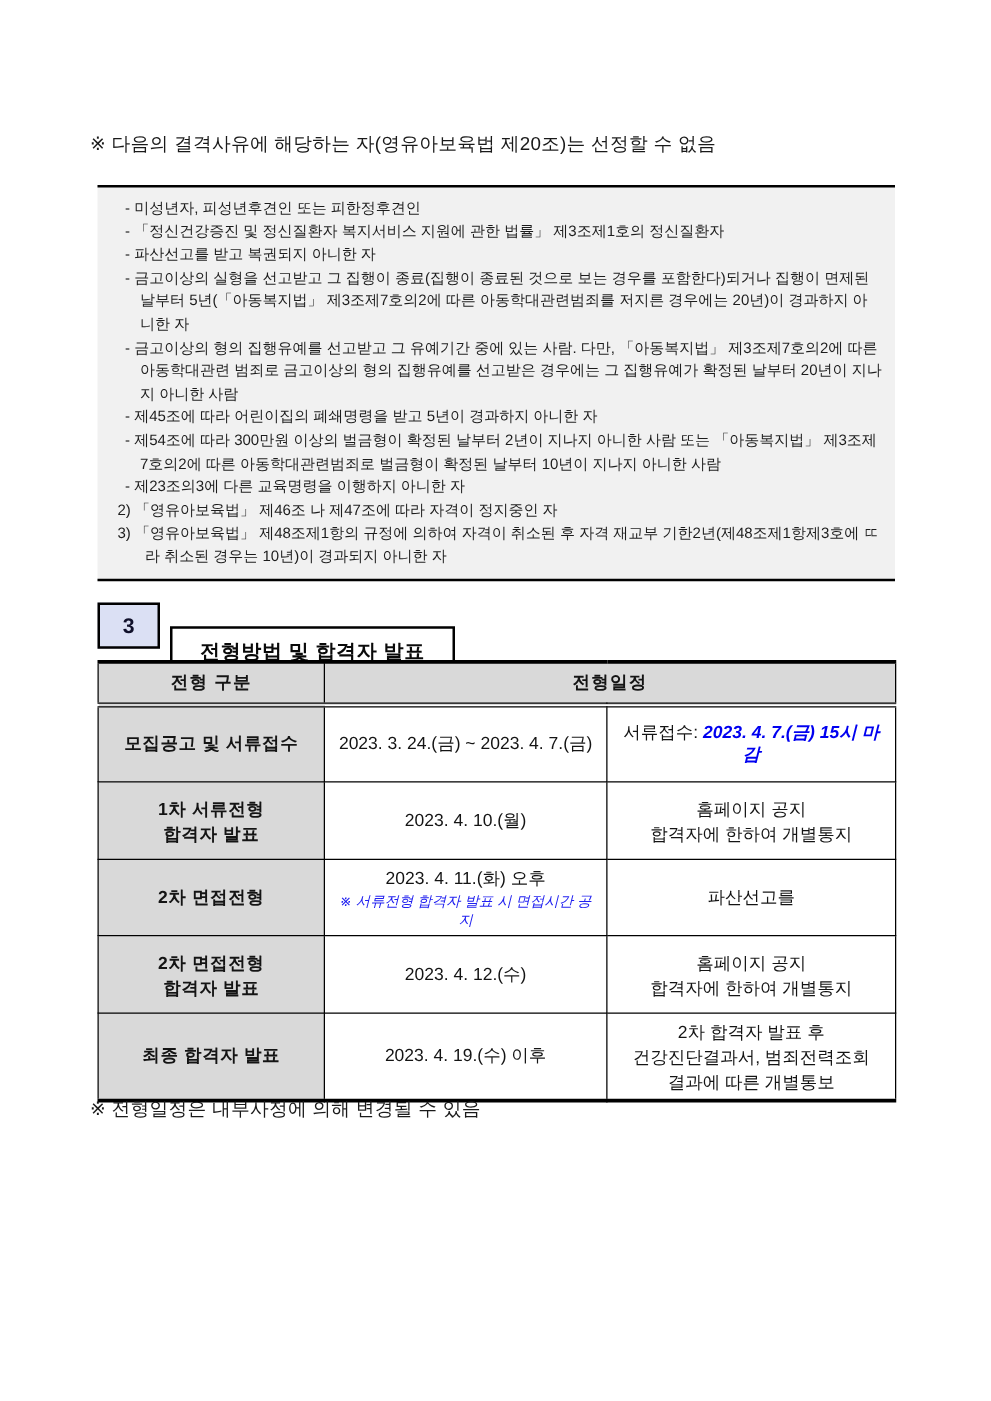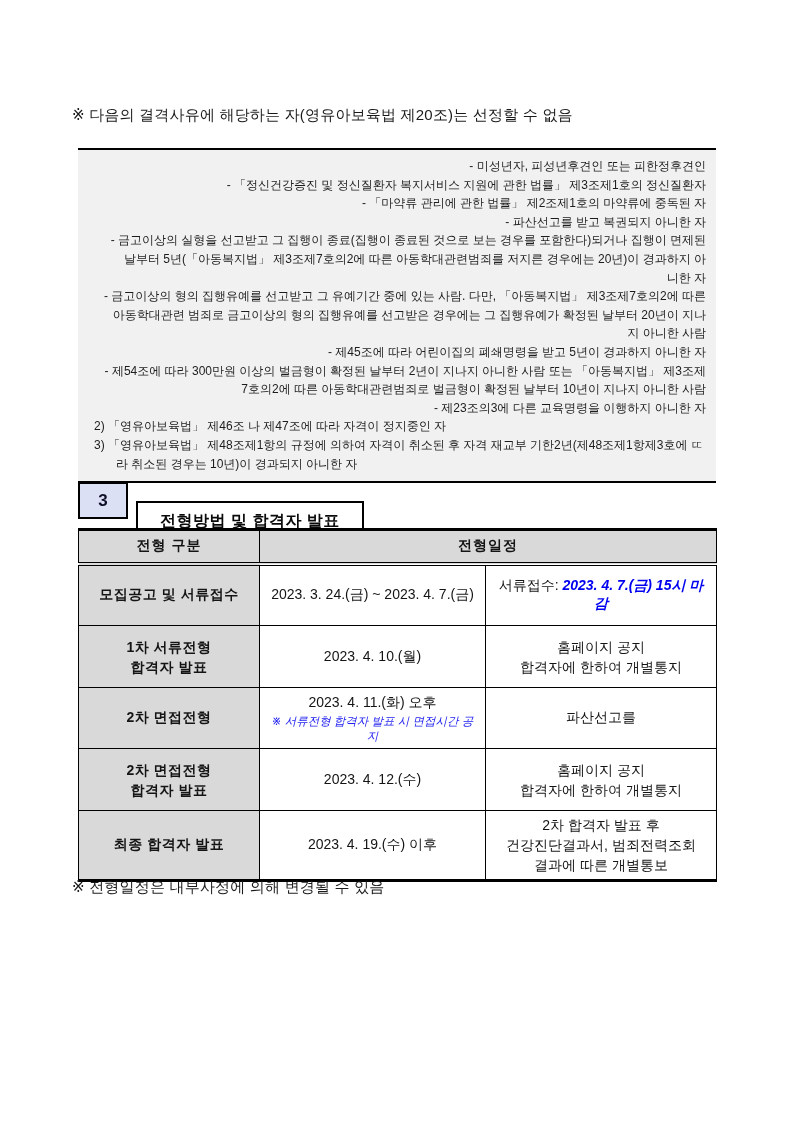--- a/index.html
+++ b/index.html
@@ -34,21 +34,21 @@
     border-bottom: 2px solid #000000;
     padding: 7px 10px 8px 16px;
   }
   .disq-item {
     font-size: 12px;
     line-height: 18.6px;
     color: #1c1c1c;
     letter-spacing: 0;
   }
   .disq-item.lv1 { padding-left: 22px; text-indent: -22px; }
-  .disq-item.lv2 { padding-left: 18px; text-indent: -12px; text-align: right; }
+  .disq-item.lv2 { padding-left: 18px; text-indent: -12px; }
   
   .section-header { position: absolute; left: 78px; top: 480px; height: 40px; }
   .section-number {
     position: absolute;
     left: 0; top: 2px;
     width: 50px; height: 37px;
     background: #dbe0f4;
     border: 2px solid #000000;
     display: flex; align-items: center; justify-content: center;
     font-size: 17px; font-weight: 700; color: #10102a;
@@ -131,21 +131,20 @@
 </head>
 <body>
 
 <div class="page">
 
   <div class="top-note">※ 다음의 결격사유에 해당하는 자(영유아보육법 제20조)는 선정할 수 없음</div>
 
   <div class="disq-box">
     <div class="disq-item lv2">- 미성년자, 피성년후견인 또는 피한정후견인</div>
     <div class="disq-item lv2">- 「정신건강증진 및 정신질환자 복지서비스 지원에 관한 법률」 제3조제1호의 정신질환자</div>
-    <div class="disq-item lv2">- 「마약류 관리에 관한 법률」 제2조제1호의 마약류에 중독된 자</div>
     <div class="disq-item lv2">- 파산선고를 받고 복권되지 아니한 자</div>
     <div class="disq-item lv2">- 금고이상의 실형을 선고받고 그 집행이 종료(집행이 종료된 것으로 보는 경우를 포함한다)되거나 집행이 면제된 날부터 5년(「아동복지법」 제3조제7호의2에 따른 아동학대관련범죄를 저지른 경우에는 20년)이 경과하지 아니한 자</div>
     <div class="disq-item lv2">- 금고이상의 형의 집행유예를 선고받고 그 유예기간 중에 있는 사람. 다만, 「아동복지법」 제3조제7호의2에 따른 아동학대관련 범죄로 금고이상의 형의 집행유예를 선고받은 경우에는 그 집행유예가 확정된 날부터 20년이 지나지 아니한 사람</div>
     <div class="disq-item lv2">- 제45조에 따라 어린이집의 폐쇄명령을 받고 5년이 경과하지 아니한 자</div>
     <div class="disq-item lv2">- 제54조에 따라 300만원 이상의 벌금형이 확정된 날부터 2년이 지나지 아니한 사람 또는 「아동복지법」 제3조제7호의2에 따른 아동학대관련범죄로 벌금형이 확정된 날부터 10년이 지나지 아니한 사람</div>
     <div class="disq-item lv2">- 제23조의3에 다른 교육명령을 이행하지 아니한 자</div>
     <div class="disq-item lv1">2) 「영유아보육법」 제46조 나 제47조에 따라 자격이 정지중인 자</div>
     <div class="disq-item lv1">3) 「영유아보육법」 제48조제1항의 규정에 의하여 자격이 취소된 후 자격 재교부 기한2년(제48조제1항제3호에 ㄸ라 취소된 경우는 10년)이 경과되지 아니한 자</div>
   </div>
 

